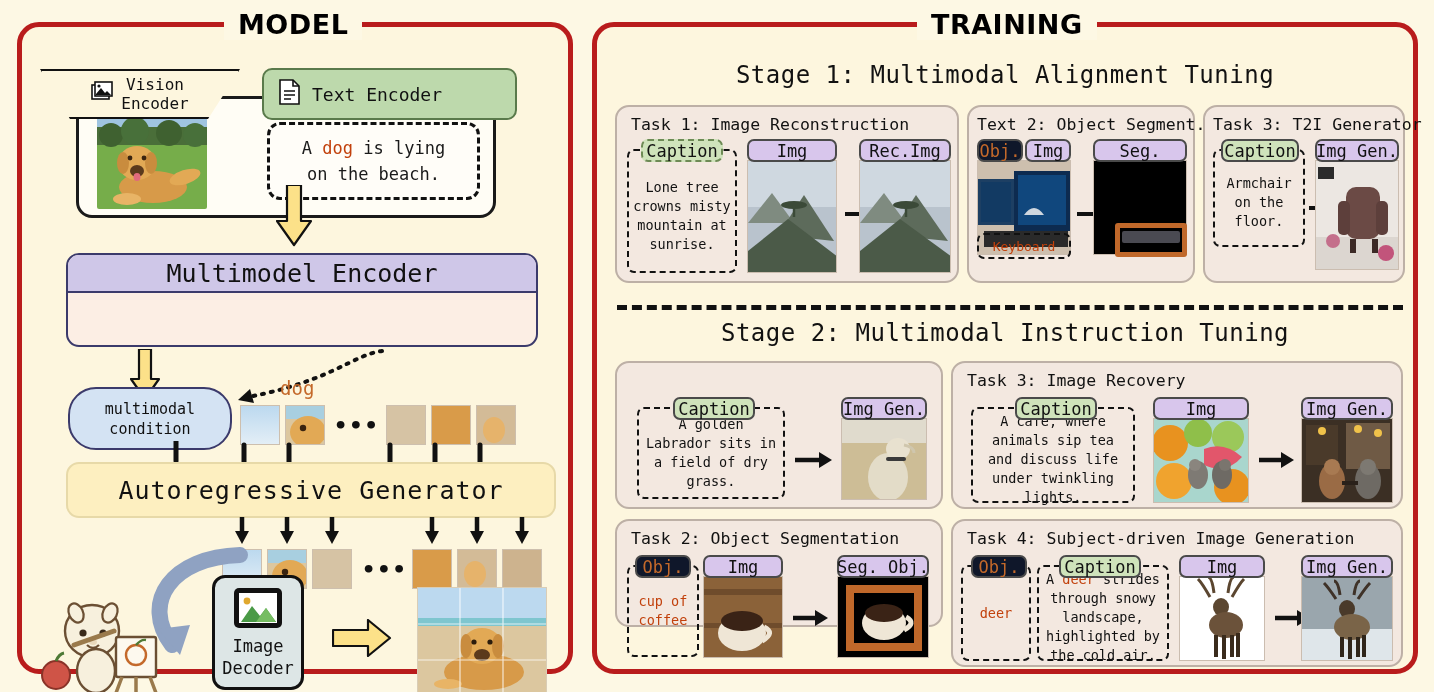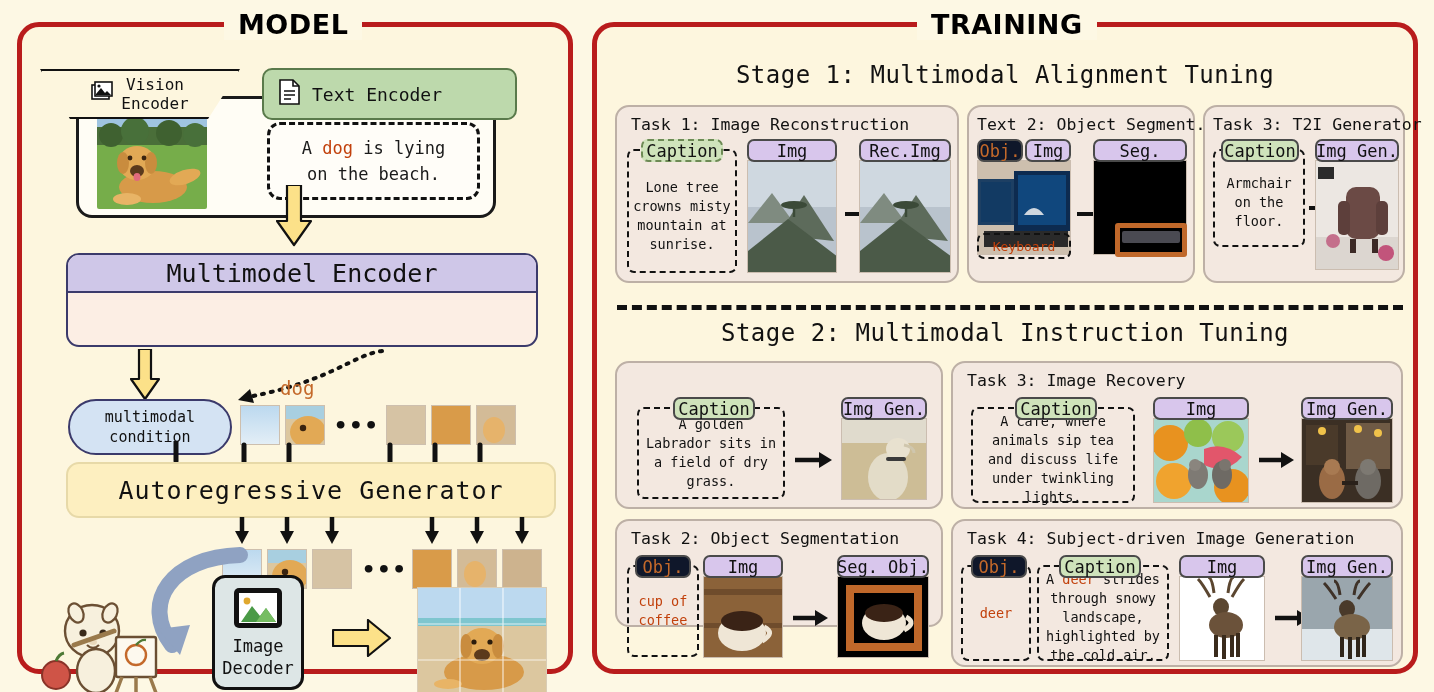--- a/index.html
+++ b/index.html
@@ -86,21 +86,21 @@
   }
   #text-encoder{
     position:absolute;left:240px;top:41px;width:255px;height:52px;
     border:2px solid #5a7a4b;border-radius:10px;background:#bdd9ac;
     box-sizing:border-box;display:flex;align-items:center;gap:10px;
     padding-left:14px;font-size:18px;color:#111;
   }
 
   
   #mm-condition{
-    position:absolute;left:46px;top:372px;width:164px;height:56px;
+    position:absolute;left:46px;top:360px;width:164px;height:63px;
     border:2.5px solid #3b3a6b;border-radius:28px;background:#d4e3f3;
     box-sizing:border-box;display:flex;flex-direction:column;
     align-items:center;justify-content:center;
     font-size:15px;line-height:20px;color:#111;
   }
   #dog-word{
     position:absolute;left:258px;top:350px;font-size:19px;color:#c4692a;
   }
 
   

